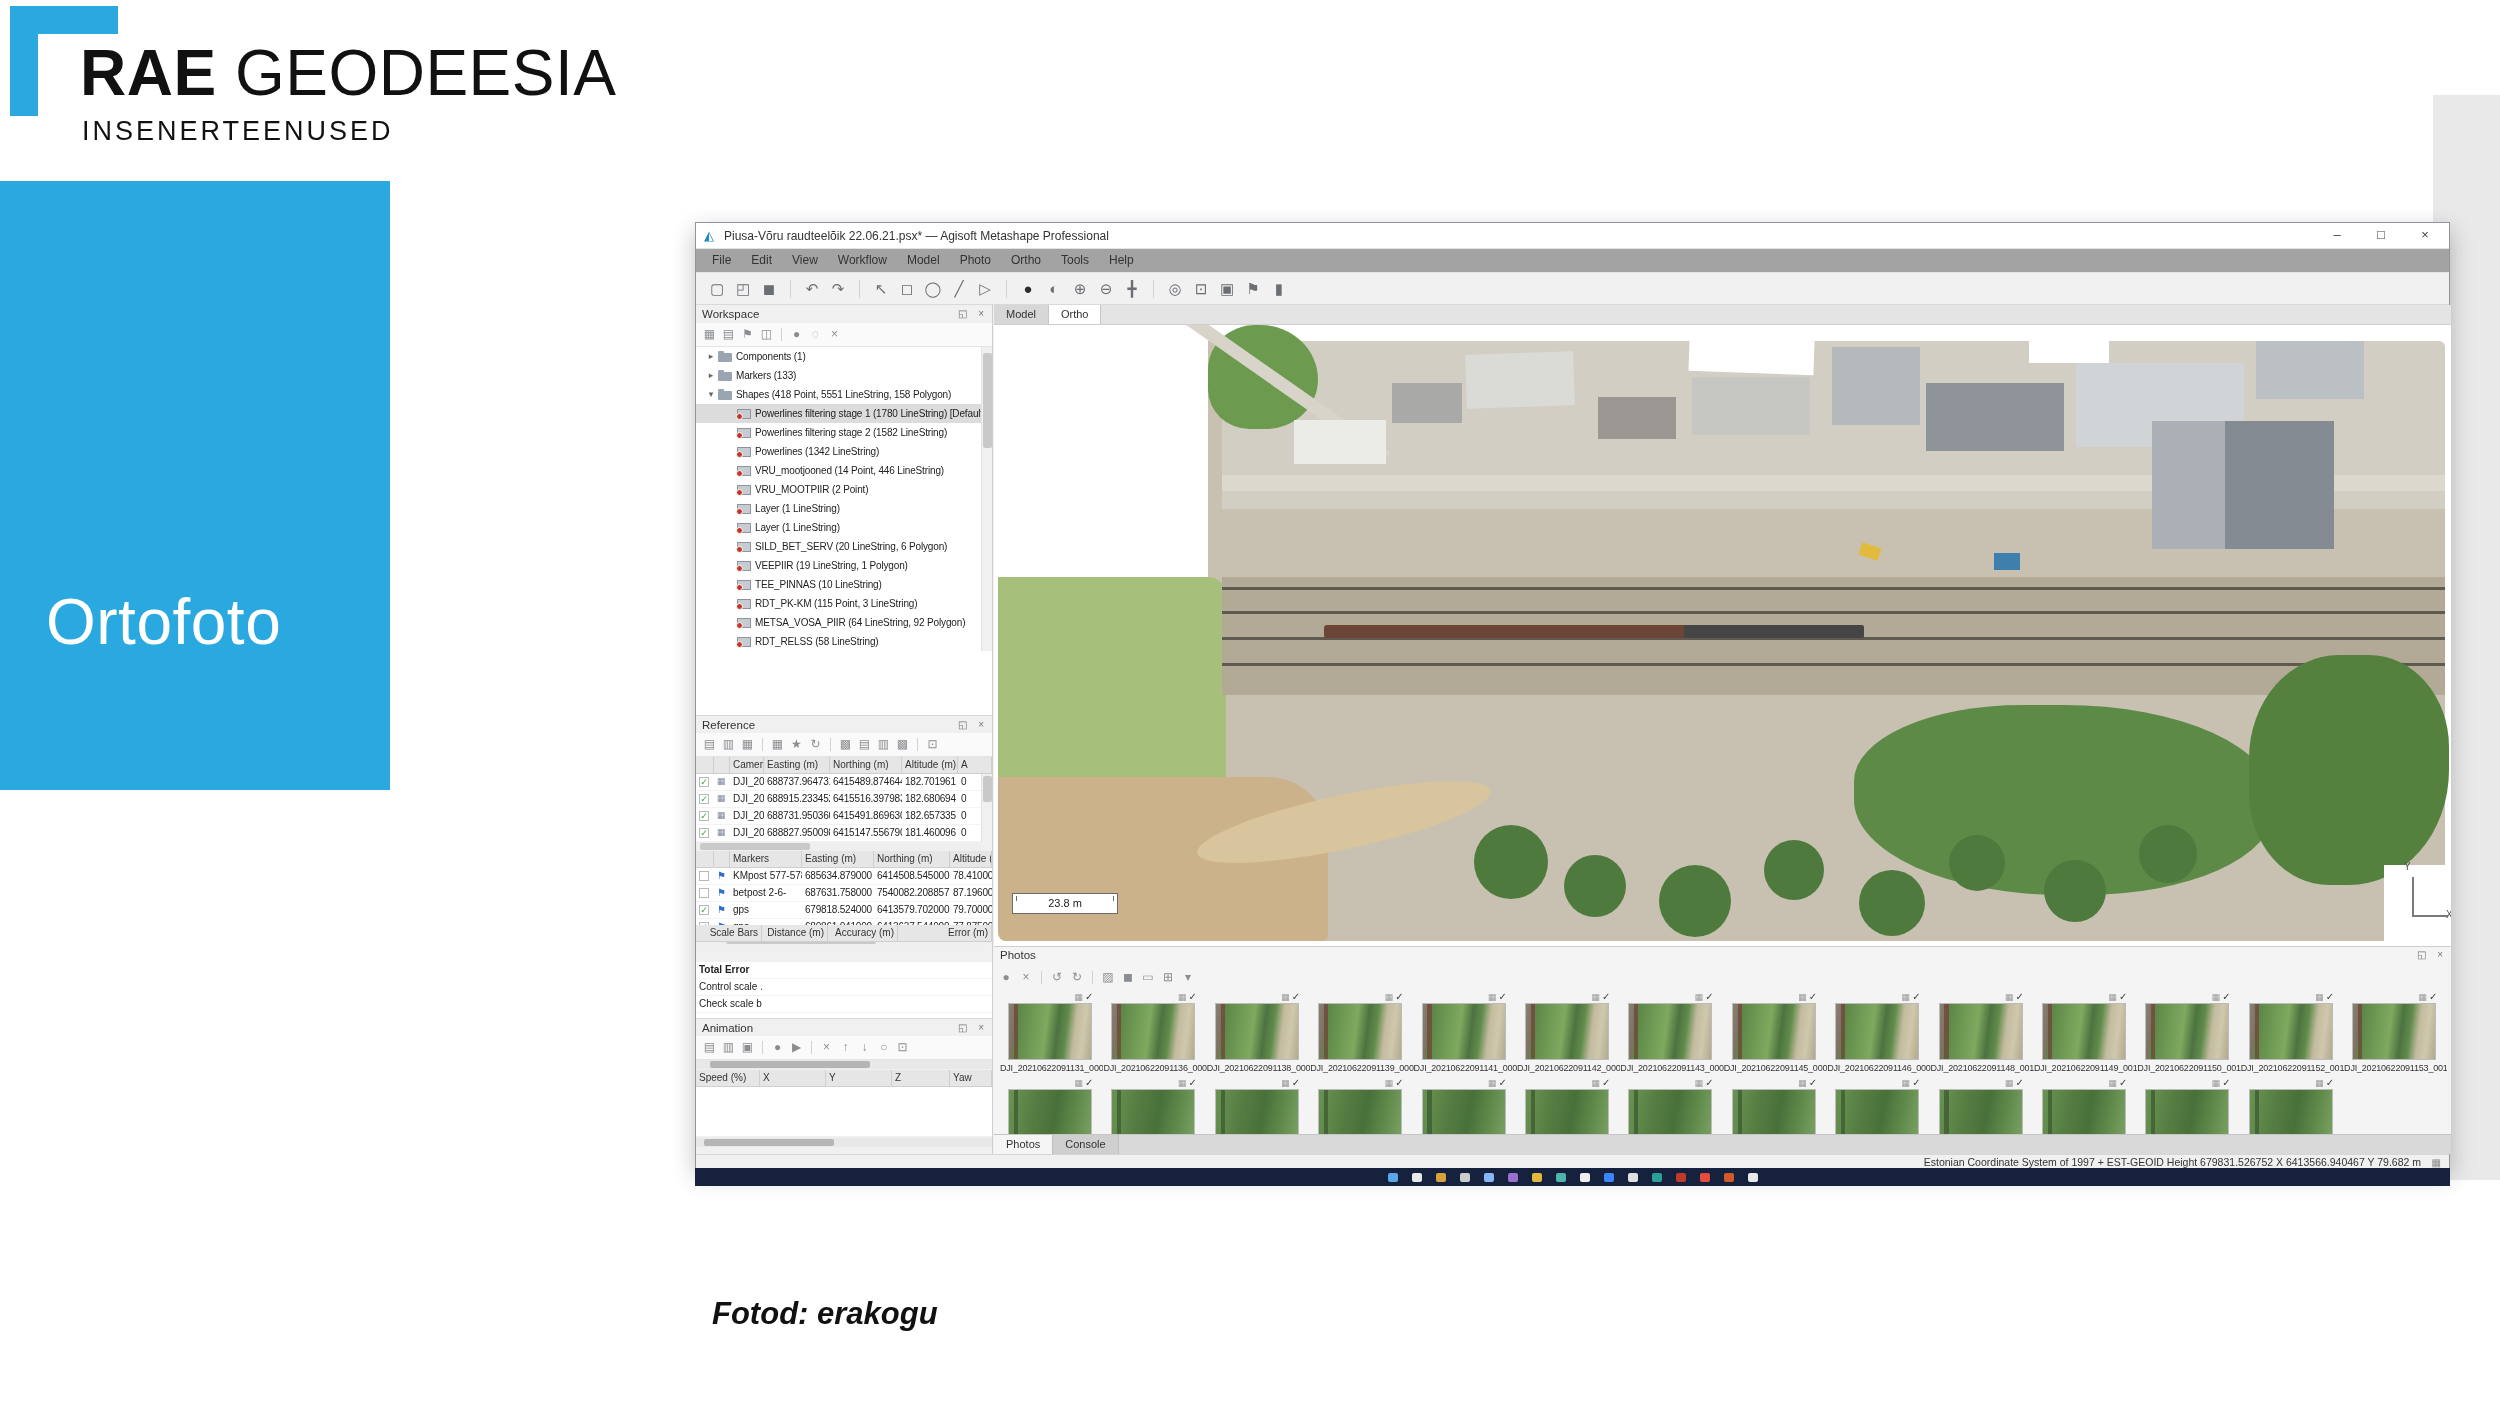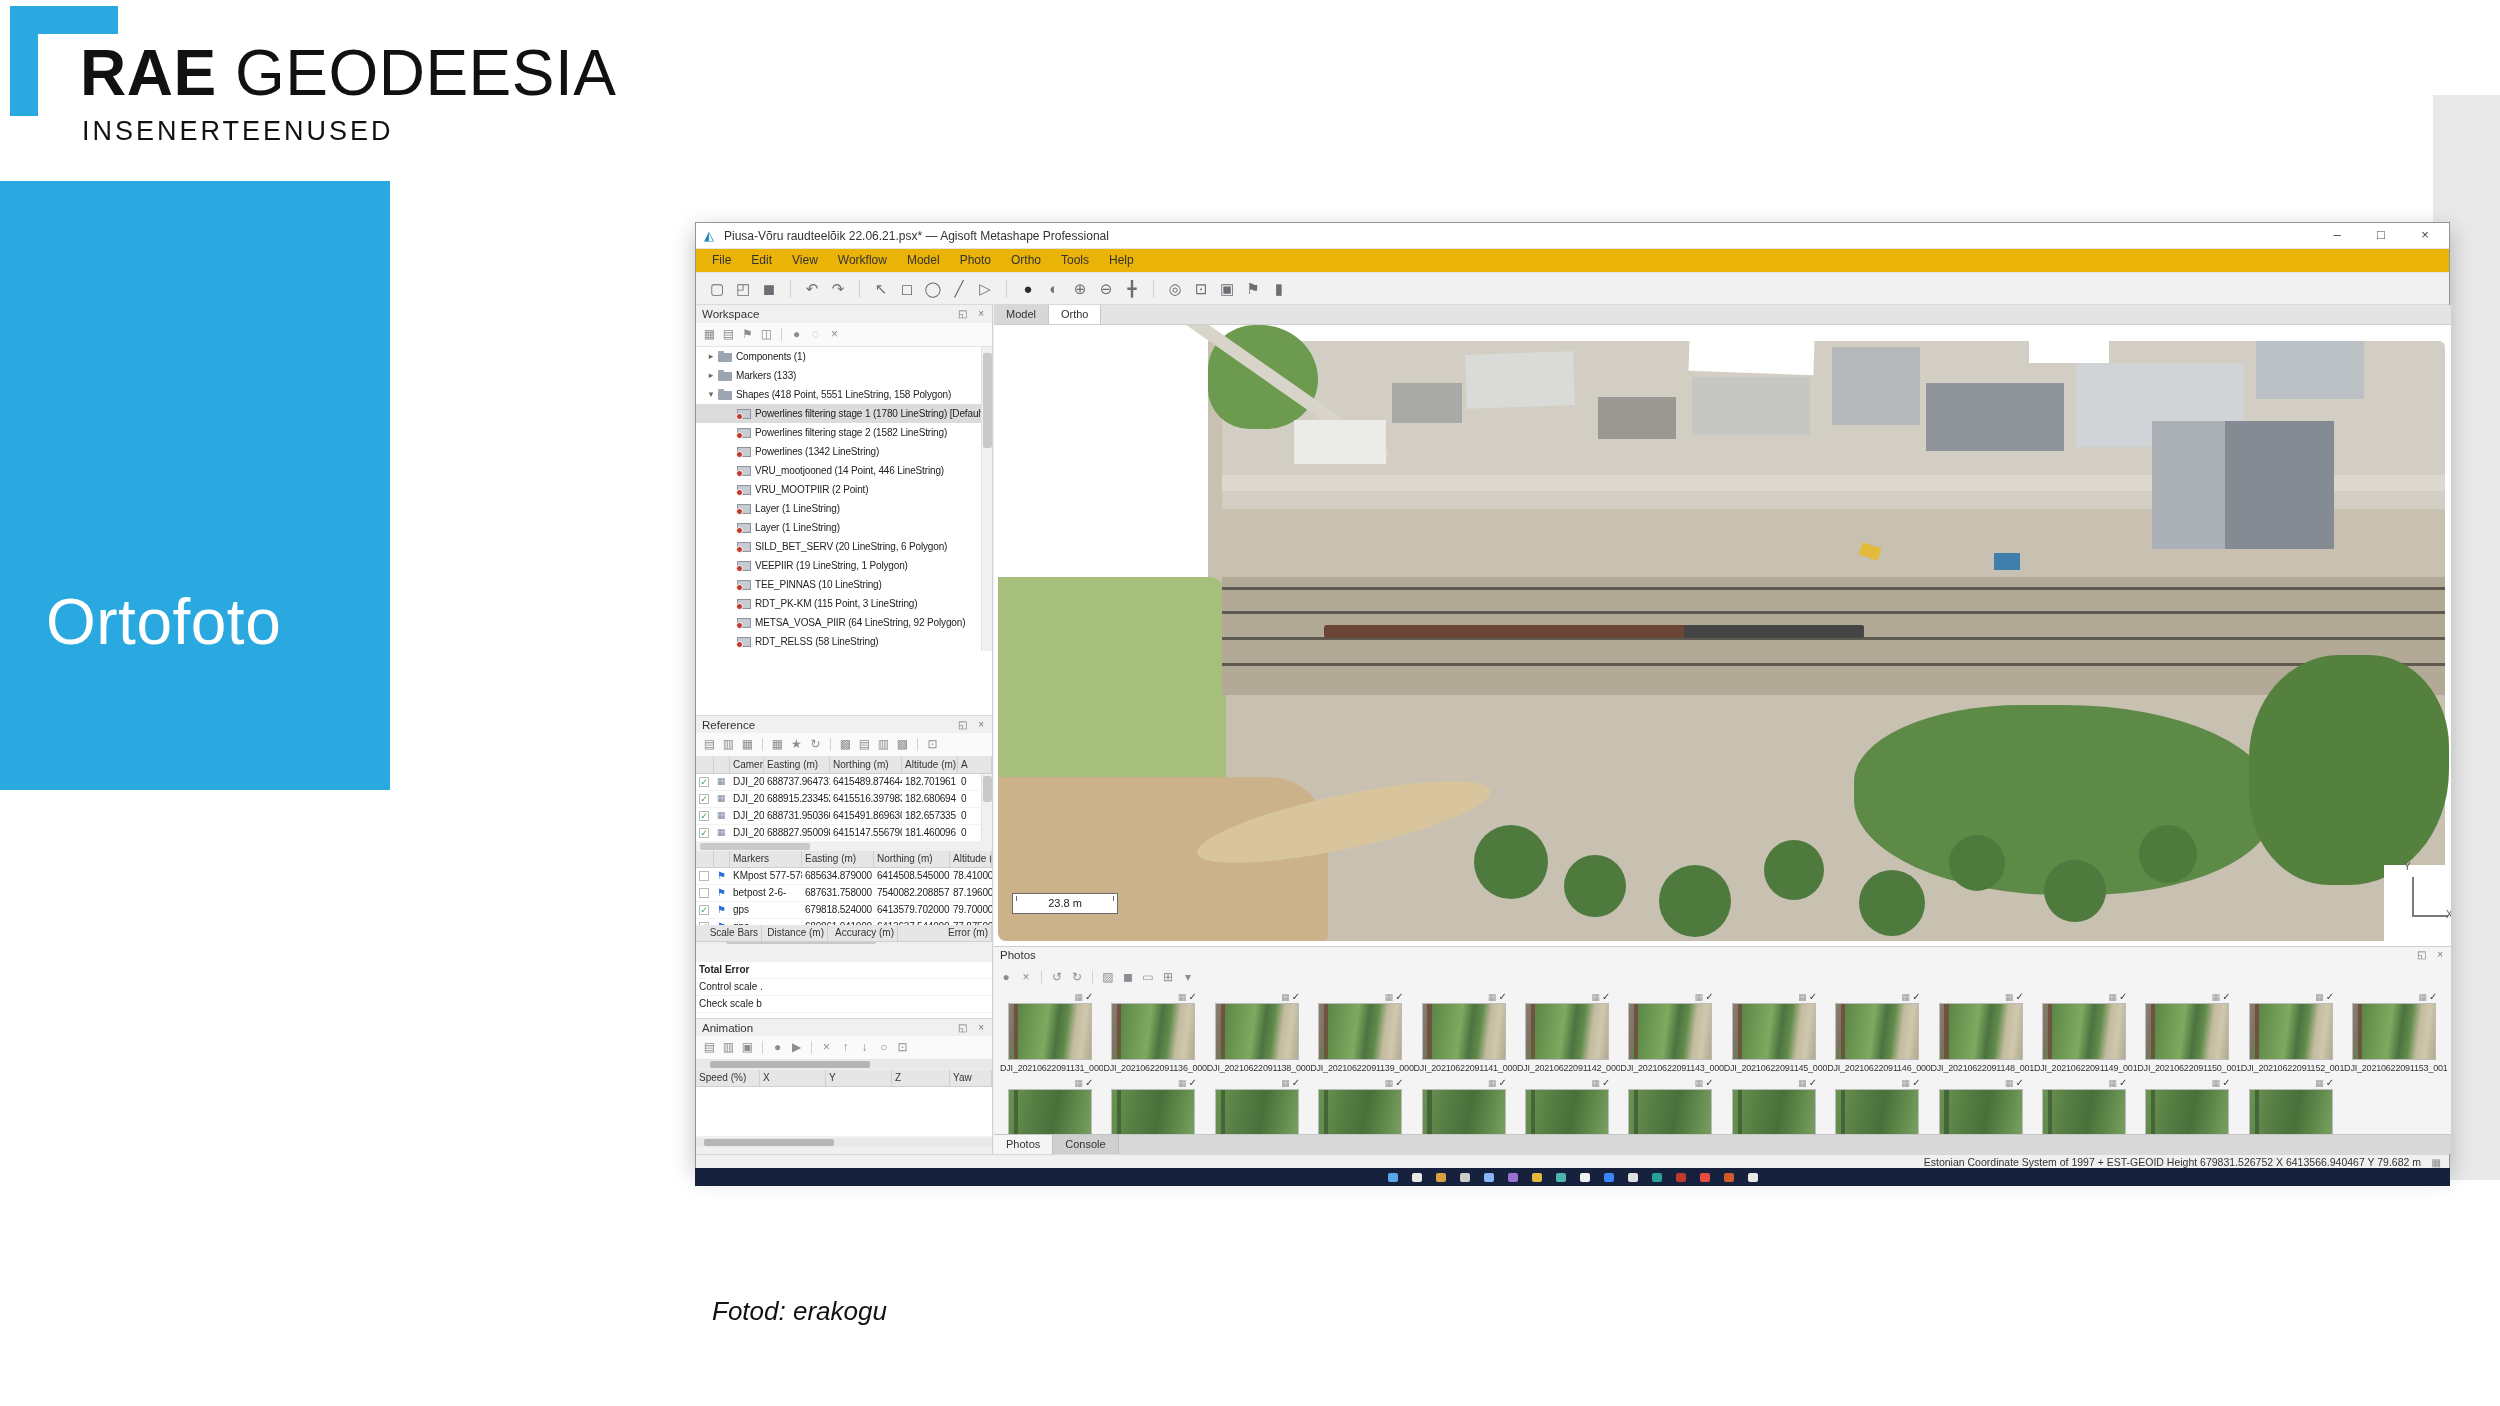--- a/index.html
+++ b/index.html
@@ -10,30 +10,30 @@
   
   .corner-cyan { left:10px; top:6px; width:108px; height:110px; background:var(--accent,#29a9e0); }
   .corner-white { left:38px; top:34px; width:130px; height:130px; background:#fff; }
   .logo { left:80px; top:36px; font-size:64px; letter-spacing:0.5px; color:#111; white-space:nowrap; }
   .logo .b { font-weight:800; }
   .logo .r { font-weight:300; }
   .logo-sub { left:82px; top:116px; font-size:27px; font-weight:500; letter-spacing:3px; color:#111; }
   .left-panel { left:0; top:181px; width:390px; height:609px; background:var(--accent,#29a9e0); }
   .panel-title { left:46px; top:404px; font-size:64px; font-weight:400; color:#fff; letter-spacing:0.5px; }
   .right-strip { left:2433px; top:95px; width:67px; height:1085px; background:#e9e9e9; }
-  .caption { left:712px; top:1296px; font-size:26px; font-weight:400; font-style:italic; color:#111; }
+  .caption { left:712px; top:1296px; font-size:31px; font-weight:700; font-style:italic; color:#111; }
 
   
   .appwin { left:695px; top:222px; width:1755px; height:946px; background:#f0f0f0; border:1px solid #8f959e; box-shadow:0 8px 22px rgba(0,0,0,.25); }
   .titlebar { left:0; top:0; width:100%; height:26px; background:#ffffff; border-bottom:1px solid #e3e3e3; }
   .appicon { left:8px; top:5px; font-size:13px; color:#1f8ac0; line-height:16px; }
   .apptitle { left:28px; top:6px; font-size:12px; color:#333; white-space:nowrap; }
   .winctl { top:0; width:40px; height:25px; text-align:center; line-height:24px; font-size:13px; color:#444; }
   .ctl-min { right:92px; } .ctl-max { right:48px; } .ctl-close { right:4px; }
-  .menubar { left:0; top:26px; width:100%; height:24px; background:#eab308; border-bottom:1px solid #e5e5e5; display:flex; align-items:center; padding-left:6px; }
+  .menubar { left:0; top:26px; width:100%; height:24px; background:#a3a3a3; border-bottom:1px solid #e5e5e5; display:flex; align-items:center; padding-left:6px; }
   .menu-item { font-size:12px; color:#333; padding:0 10px; line-height:23px; }
   .toolbar { left:0; top:50px; width:100%; height:32px; background:#f1f1f1; border-bottom:1px solid #d9d9d9; display:flex; align-items:center; padding-left:8px; }
   .tb-icon { font-size:15px; color:#6b6e73; width:26px; text-align:center; line-height:26px; }
   .tb-icon[data-name="separator-icon"] { width:9px; height:18px; border-right:1px solid #d2d2d2; margin-right:8px; }
   .tb-icon[data-name="navigation-icon"] { color:#2c2c2c; }
 
   
   .leftdock { left:0; top:82px; width:297px; height:849px; background:#f0f0f0; border-right:1px solid #cfcfcf; overflow:hidden; }
   .ptitle { position:absolute; left:0; width:100%; height:18px; background:#f0f0f0; font-size:11.5px; color:#333; padding-left:6px; line-height:18px; }
   .pdock-ctl { position:absolute; right:4px; font-size:10px; color:#777; letter-spacing:4px; }

